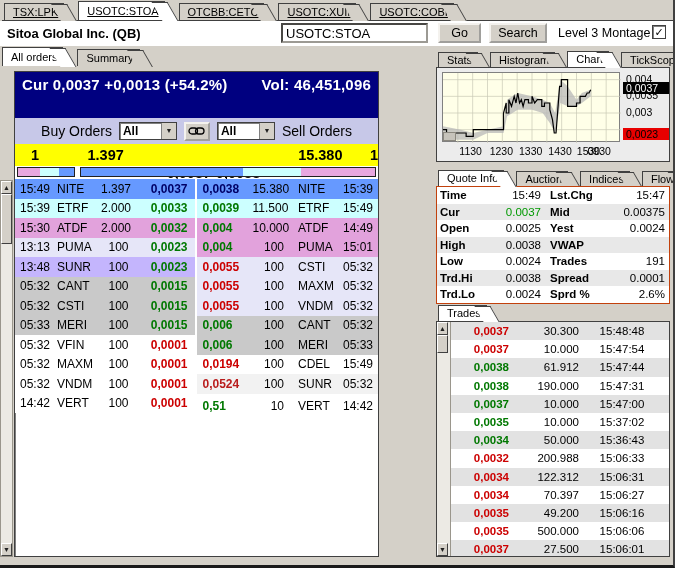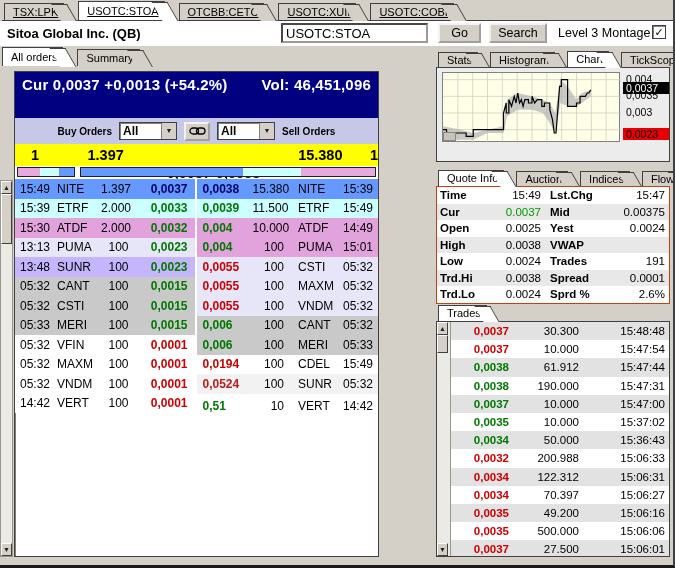--- a/index.html
+++ b/index.html
@@ -33,21 +33,21 @@
   .btn-search { left:489px; width:58px; }
   .lvl3 { position:absolute; left:558px; top:5px; font-size:12.5px; }
   .chk { position:absolute; left:652px; top:4px; width:14px; height:14px; background:#fff; border:1px solid #404040; box-shadow:inset 1px 1px 0 #808080; font-size:11px; line-height:12px; text-align:center; }
 
   
   .left-box { position:absolute; left:14px; top:71px; width:365px; height:486px; background:#fff;
               border:1px solid #404040; box-shadow:inset 1px 1px 0 #808080; overflow:hidden; }
   .banner { height:46px; background:#000080; color:#fff; padding:4px 7px 0 7px; }
   .banner-line { display:flex; justify-content:space-between; font-size:15px; font-weight:bold; letter-spacing:.2px; }
   .filter-bar { height:26px; background:#c7c8e8; display:flex; align-items:center; justify-content:center; gap:7px; }
-  .filter-label { font-weight:bold; font-size:10px; }
+  .filter-label { font-weight:normal; font-size:14px; }
   .dd { display:flex; width:58px; height:18px; background:#fff; border:1px solid #404040; box-shadow:inset 1px 1px 0 #808080; }
   .dd-val { flex:1; font-weight:bold; font-size:12px; padding:1px 0 0 3px; overflow:hidden; }
   .dd-btn { width:15px; background:#d4d0c8; border-left:1px solid #808080; font-size:7px; line-height:15px; text-align:center; color:#202020; }
   .link-btn { width:26px; height:19px; background:#d4d0c8; border:2px outset #f4f2ee; display:flex; align-items:center; justify-content:center; }
   .bbo-row { height:22px; background:#ffff00; display:flex; align-items:center; font-weight:bold; font-size:14.5px; }
   .bbo-row > div { text-align:center; }
   .bbo-c1 { width:42px; } .bbo-c2 { width:106px; } .bbo-c3 { width:120px;margin-top:35px; } .bbo-c4 { width:104px; } .bbo-c5 { flex:1; }
   .depth-row { height:13px; background:#fff; display:flex; gap:5px; padding:1px 2px 2px 2px; }
   .dbar { border:1px solid #202020; height:10px; display:flex; overflow:hidden; }
   .dbar-bid { width:58px; } .dbar-ask { flex:1; }
@@ -92,21 +92,21 @@
   .q-v1 { width:58px; text-align:right; }
   .q-l2 { width:56px; font-weight:bold; padding-left:9px; }
   .q-v2 { flex:1; text-align:right; padding-right:4px; }
 
   .trades-box { position:absolute; left:436px; top:321px; width:234px; height:236px; background:#fff; border:1px solid #404040; overflow:hidden; }
   .trade-rows { position:absolute; left:14px; top:0; right:0; bottom:0; font-size:11.5px; }
   .trow { height:18.2px; display:flex; align-items:center; white-space:nowrap; }
   .trow.alt { background:#e2e2e2; }
   .t-price { width:58px; text-align:right; font-weight:bold; }
   .t-size { width:70px; text-align:right; }
-  .t-time { flex:1; text-align:right; padding-right:4px; }
+  .t-time { flex:1; text-align:center; padding-right:4px; }
 
   .tabs-top { top:2px; left:2px; height:19px; width:671px; border-bottom:1px solid #404040; padding-left:2px;text-decoration:underline; }
   .tabs-left { top:47px; left:2px; height:19px; }
   .tabs-chart { top:50px; left:438px; height:17px; }
   .tabs-quote { top:169px; left:438px; height:17px; }
   .tabs-trades { top:305px; left:438px; height:16px; }
 </style>
 </head>
 <body>
 
@@ -366,20 +366,28 @@
         <polyline points="0,56.66666666666666 3.56,56.66666666666666 3.56,63.33333333333333 9.790000000000001,63.33333333333333 9.790000000000001,60 23.14,60 23.14,63.33333333333333 30.26,63.33333333333333 30.26,56.66666666666666 60.52,56.66666666666666 60.52,39.999999999999986 63.19,29.999999999999993 63.19,39.999999999999986 65.86,39.999999999999986 65.86,26.666666666666664 68.53,33.33333333333332 71.2,23.33333333333332 72.97999999999999,29.999999999999993 74.75999999999999,20 76.53999999999999,29.999999999999993 78.32000000000001,26.666666666666664 80.10000000000001,33.33333333333332 81.88000000000001,26.666666666666664 85.44,26.666666666666664 85.44,29.999999999999993 89,29.999999999999993 89,23.33333333333332 91.67,29.999999999999993 94.34,26.666666666666664 98.79,26.666666666666664 98.79,33.33333333333332 101.46,33.33333333333332 101.46,29.999999999999993 106.8,29.999999999999993 106.8,36.666666666666664 109.47,46.66666666666666 111.25,60 113.03,60 114.81,36.666666666666664 116.59,13.333333333333321 118.37,13.333333333333321 118.37,6.666666666666657 124.6,6.666666666666657 124.6,33.33333333333332 133.5,33.33333333333332 133.5,29.999999999999993 137.06,29.999999999999993 137.06,23.33333333333332 142.4,23.33333333333332 144.18,20 145.95999999999998,20 147.73999999999998,16.666666666666657" fill="none" stroke="#000000" stroke-width="1.2"></polyline>
       </svg>
     </div>
   <div class="ylabels">
       <div class="ytick" style="top: 1.66667px;">0,004</div>
       <div class="ytick" style="top: 18.3333px;">0,0035</div>
       <div class="ytick" style="top: 35px;">0,003</div>
       <div class="ybadge" style="top: 10.6667px; background: rgb(0, 0, 0); color: rgb(255, 255, 255);">0,0037</div>
       <div class="ybadge" style="top: 57.3333px; background: rgb(232, 0, 0); color: rgb(0, 0, 0);">0,0023</div>
     </div>
+  <div class="xlabels">
+      <div class="xtick" style="left: 17.37px;">1130</div>
+      <div class="xtick" style="left: 47.63px;">1230</div>
+      <div class="xtick" style="left: 77px;">1330</div>
+      <div class="xtick" style="left: 106.37px;">1430</div>
+      <div class="xtick" style="left: 134.85px;">1530</div>
+      <div class="xtick" style="left: 145.53px;">0930</div>
+    </div>
 </div>
 
 <div class="tabbar tabs-quote">
   <div class="ftab small active">Quote Info</div>
   <div class="ftab small">Auction</div>
   <div class="ftab small">Indices</div>
   <div class="ftab small">Flow</div>
 </div>
 
 <div class="quote-box">

